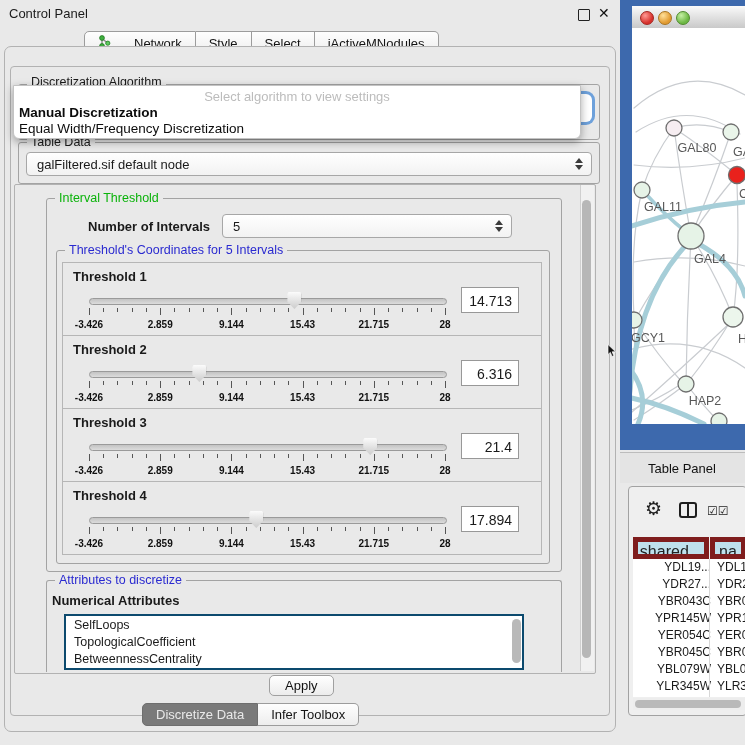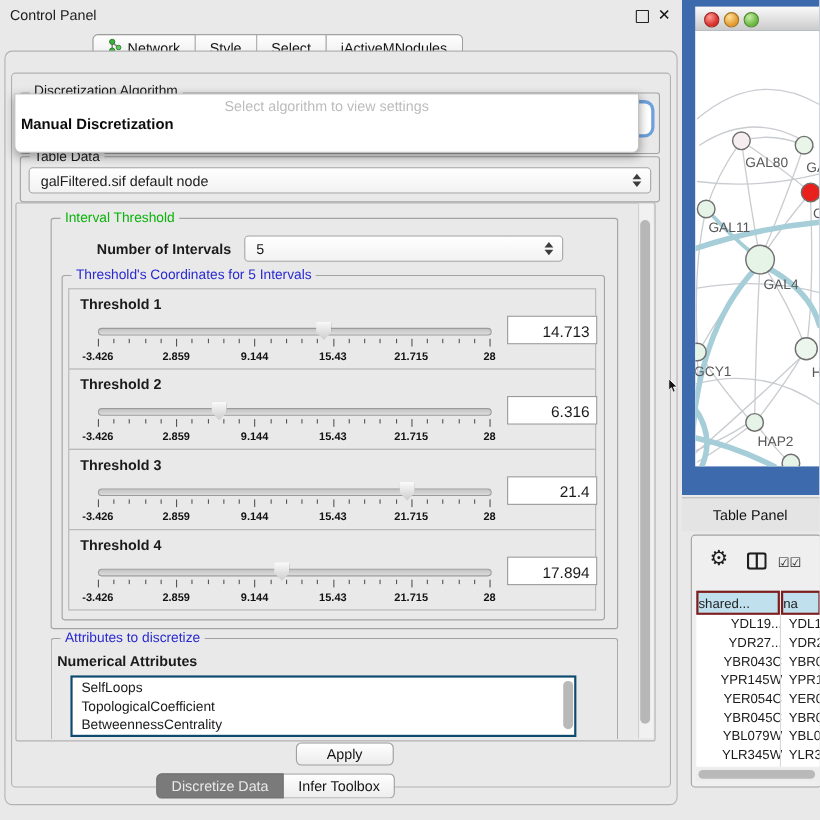--- a/index.html
+++ b/index.html
@@ -9,21 +9,21 @@
 
   
   #left-panel{position:absolute;left:0;top:0;width:620px;height:745px;background:#e9e9e9;}
   #lp-titlebar{position:absolute;left:0;top:0;width:620px;height:26px;background:#e9e9e9;}
   #lp-title{position:absolute;left:9px;top:6px;font-size:13px;color:#1b1b1b;}
   .win-icon{position:absolute;top:6px;font-size:13px;color:#111;cursor:default;}
   #float-icon{left:578px;width:10px;height:10px;border:1.6px solid #222;border-radius:1px;top:9px;}
   #close-icon{left:598px;font-weight:bold;font-size:14px;top:5px;}
 
   .seg{display:flex;position:absolute;height:24px;}
-  .seg .tab{display:flex;align-items:center;gap:5px;padding:0 13px;font-size:13px;
+  .seg .tab{display:flex;align-items:center;gap:23px;padding:0 13px;font-size:13px;
     background:linear-gradient(#fefefe,#ededed);border:1px solid #9c9c9c;border-left:none;
     white-space:nowrap;color:#141414;}
   .seg .tab:first-child{border-left:1px solid #9c9c9c;border-radius:5px 0 0 5px;}
   .seg .tab:last-child{border-radius:0 5px 5px 0;}
   .seg .tab.active{background:#7a7a7a;color:#e9e9e9;border-color:#6e6e6e;}
 
   .box{position:absolute;border:1px solid #b2b2b2;background:#e9e9e9;}
   #outer-box{left:4px;top:46px;width:610px;height:684px;border-radius:7px;}
   #inner-box{left:10px;top:66px;width:598px;height:648px;border-radius:4px;}
 
@@ -57,50 +57,50 @@
   .trackwrap{position:absolute;left:26px;top:26px;width:356px;height:44px;}
   .track{position:absolute;left:0;top:9px;width:356px;height:5px;border:1px solid #9a9a9a;border-radius:4px;
     background:linear-gradient(#c3c3c3,#dcdcdc);}
   .thumb{position:absolute;top:3px;width:14px;height:17px;
     background:linear-gradient(#fbfbfb,#cccccc);
     clip-path:polygon(8% 0,92% 0,100% 12%,100% 58%,50% 100%,0 58%,0 12%);
     filter:drop-shadow(0 0 1px #777);}
   .tick{position:absolute;width:1px;background:#555;}
   .tick.major{top:19px;height:7px;} .tick.minor{top:19px;height:4px;}
   .axlab{position:absolute;top:30px;font-size:10px;font-weight:600;color:#111;transform:translateX(-50%);white-space:nowrap;}
-  .valbox{position:absolute;left:398px;top:24px;width:82px;height:26px;background:#fff;border:1px solid #989898;
+  .valbox{position:absolute;left:398px;top:24px;width:58px;height:26px;background:#fff;border:1px solid #989898;
     font-size:14px;text-align:right;line-height:26px;padding-right:6px;box-sizing:border-box;}
 
   #attr-list{position:absolute;left:64px;top:614px;width:456px;height:52px;background:#fff;border:2px solid #0c4a6e;overflow:hidden;}
   .attr-item{position:absolute;left:8px;font-size:12.5px;white-space:nowrap;}
   #attr-scroll{position:absolute;right:1px;top:3px;width:9px;height:44px;background:#b9b9b9;border-radius:5px;}
 
   .push-btn{position:absolute;background:linear-gradient(#ffffff,#ececec);border:1px solid #a0a0a0;border-radius:5px;
-    font-size:13px;padding:2px 27px;color:#111;}
+    font-size:13px;padding:2px 15px;color:#111;}
 
   
   #right-panel{position:absolute;left:620px;top:0;width:125px;height:745px;background:#e9e9e9;}
   #net-frame{position:absolute;left:0;top:0;width:125px;height:450px;background:#3d69ad;}
   #net-titlebar{position:absolute;left:12px;top:6px;width:113px;height:22px;
     background:linear-gradient(#fafafa,#c9c9c9);border-bottom:1px solid #8d8d8d;}
   .tl{position:absolute;top:4.5px;width:12px;height:12px;border-radius:50%;}
   #tl-red{left:8px;background:radial-gradient(circle at 35% 30%, #ff9a94, #d7312c 65%);border:1px solid #a32520;}
   #tl-yellow{left:26px;background:radial-gradient(circle at 35% 30%, #ffe09a, #e29b31 65%);border:1px solid #a87420;}
   #tl-green{left:44px;background:radial-gradient(circle at 35% 30%, #c5efa4, #6db844 65%);border:1px solid #4f8a2e;}
   #net-canvas{position:absolute;left:12px;top:28px;width:113px;height:396px;background:#fff;overflow:hidden;}
 
   #table-panel-bar{position:absolute;left:0;top:452px;width:125px;height:30px;background:#e4e4e4;border-top:1px solid #bcbcbc;}
   #table-panel-title{position:absolute;left:28px;top:8px;font-size:13px;color:#111;}
   #tp-box{position:absolute;left:8px;top:486px;width:117px;height:228px;background:#efefef;border:1px solid #a2a2a2;border-radius:4px;}
   #tp-toolbar{position:absolute;left:0;top:0;width:117px;height:48px;}
   #gear-ic{position:absolute;left:16px;top:12px;font-size:19px;color:#1e1e1e;line-height:1;}
   #split-ic{position:absolute;left:50px;top:15px;}
   #checks-ic{position:absolute;left:78px;top:17px;font-size:12px;color:#222;letter-spacing:0px;}
-  .hdr-cell{position:absolute;top:50px;height:22px;background:#bfe0ec;border:2px solid #7f1d1d;box-sizing:border-box;
-    font-size:12px;text-align:left;line-height:20px;color:#222;overflow:hidden;white-space:nowrap;}
+  .hdr-cell{position:absolute;top:50px;height:22px;background:#bfe0ec;border:5px solid #7f1d1d;box-sizing:border-box;
+    font-size:16px;text-align:center;line-height:20px;color:#222;overflow:hidden;white-space:nowrap;}
   #tp-rows{position:absolute;left:4px;top:72px;width:113px;height:138px;background:#fff;overflow:hidden;}
   .tp-row{position:absolute;left:0;width:113px;height:17px;font-size:12px;line-height:17px;white-space:nowrap;}
   .tp-c1{position:absolute;left:8px;width:70px;overflow:hidden;text-align:right;}
   .tp-c2{position:absolute;left:84px;width:30px;overflow:hidden;}
   #col-div{position:absolute;left:80px;top:72px;width:1px;height:138px;background:#d7d7d7;}
   #h-scroll{position:absolute;left:4px;top:211px;width:113px;height:12px;background:#ededed;}
   #h-scroll-thumb{position:absolute;left:2px;top:2px;width:106px;height:8px;background:#b9b9b9;border-radius:4px;}
 
   #mouse-cursor{position:absolute;left:607px;top:344px;z-index:60;}
   svg text{font-family:"Liberation Sans","DejaVu Sans",sans-serif;}
@@ -361,20 +361,21 @@
           <span>Discretize Data</span>
         </div>
       <div class="tab">
           <span>Infer Toolbox</span>
         </div>
     </div>
 
     <div id="algo-popup">
       <div id="algo-hint">Select algorithm to view settings</div>
       <div class="algo-opt" id="algo-opt-0">Manual Discretization</div>
+      <div class="algo-opt" id="algo-opt-1">Equal Width/Frequency Discretization</div>
     </div>
   </div>
 
   <div id="right-panel">
     <div id="net-frame">
       <div id="net-titlebar">
         <span class="tl" id="tl-red"></span>
         <span class="tl" id="tl-yellow"></span>
         <span class="tl" id="tl-green"></span>
       </div>

